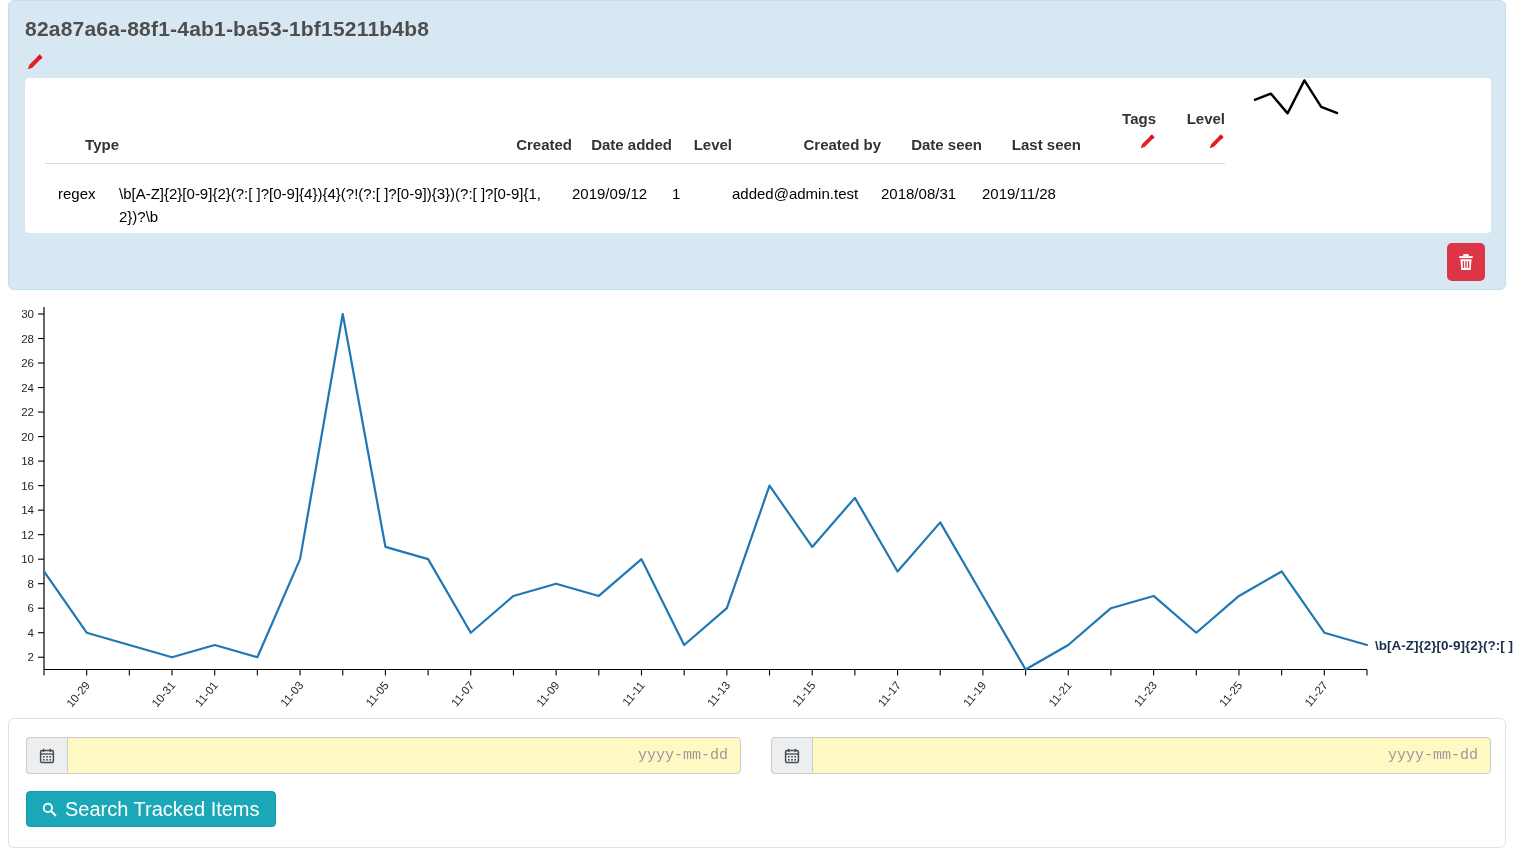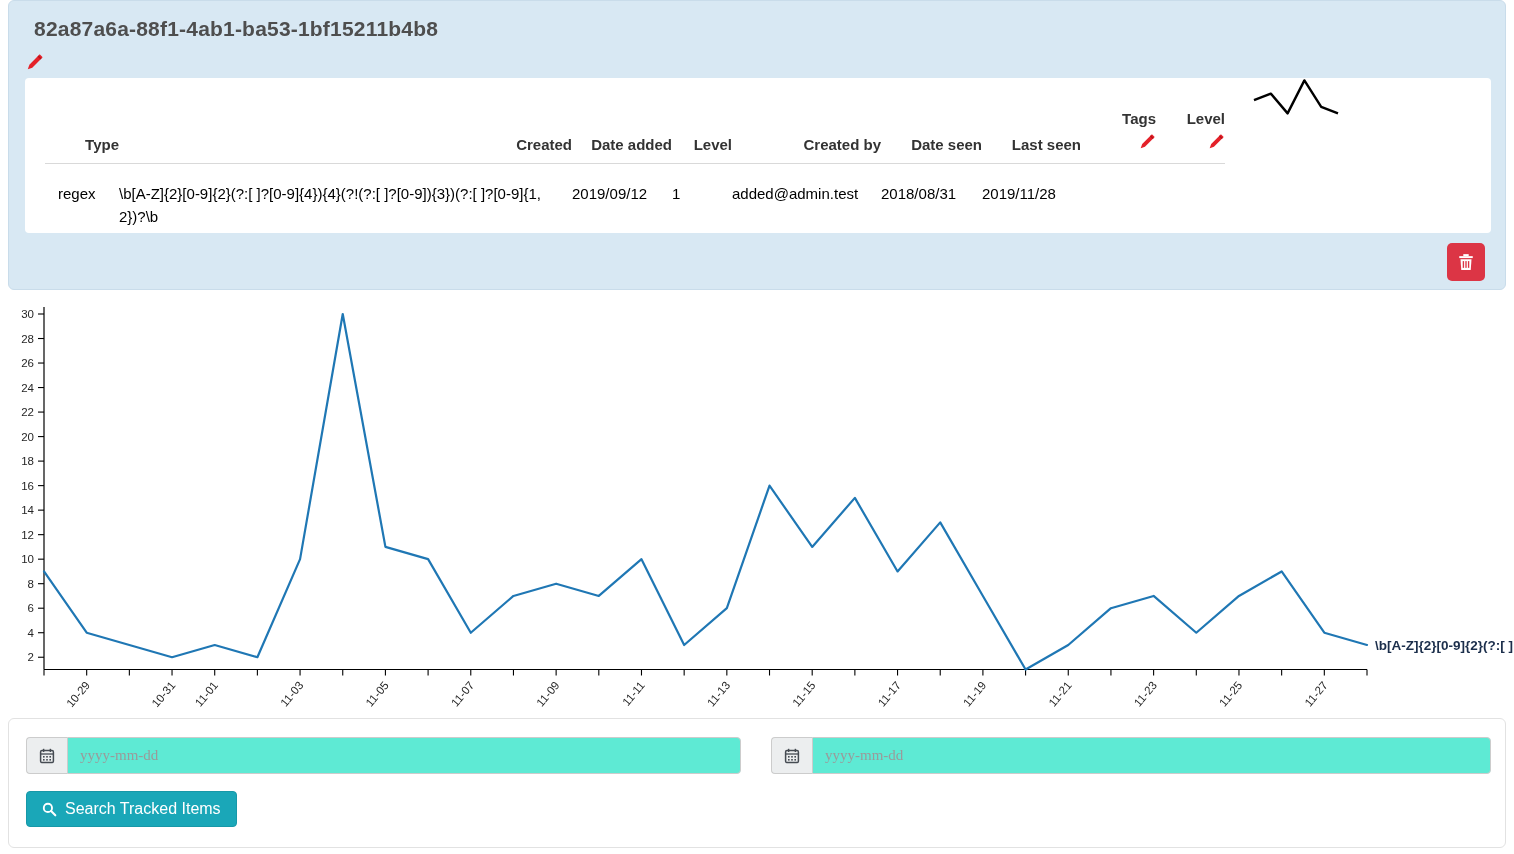--- a/index.html
+++ b/index.html
@@ -10,21 +10,21 @@
     background: #ffffff;
     overflow: hidden;
     color:#3c3c3c;
   }
   
   .top-section {
     position:absolute; left:8px; top:0; width:1498px; height:290px;
     background:#d8e8f3; border:1px solid #c9dcea; border-radius:6px;
   }
   .page-title {
-    position:absolute; left:25px; top:16px;
+    position:absolute; left:16px; top:16px;
     font-size:21px; font-weight:bold; color:#4e4e4e; letter-spacing:0.2px;
   }
   .title-edit { position:absolute; left:17px; top:52px; width:18px; height:18px; cursor:pointer; }
   .tracker-card {
     position:absolute; left:16px; top:77px; width:1466px; height:155px;
     background:#ffffff; border-radius:4px;
   }
   table.tracker-table {
     position:absolute; left:20px; top:32px;
     border-collapse:collapse; table-layout:fixed; width:1180px;
@@ -54,28 +54,28 @@
   .input-group { position:absolute; top:18px; height:37px; display:flex; }
   .ig-from { left:17px;  width:715px; }
   .ig-to   { left:762px; width:720px; }
   .ig-addon {
     width:41px; flex:0 0 41px; background:#eceeef; border:1px solid #cccccc;
     border-right:none; border-radius:4px 0 0 4px;
     display:flex; align-items:center; justify-content:center;
   }
   .ig-input {
     flex:1; border:1px solid #cccccc; border-radius:0 4px 4px 0;
-    font-family:Liberation Serif, serif; font-size:15px; color:#555;
-    padding:0 12px; outline:none; background:#5eead4;
+    font-family:Liberation Mono, monospace; font-size:15px; color:#555;
+    padding:0 12px; outline:none; background:#fef9c3;text-align:right;
   }
   .ig-input::placeholder { color:#9a9a9a; }
   .search-button {
     position:absolute; left:17px; top:72px; height:36px; padding:0 15px;
     background:#1aa7b8; color:#ffffff; border:1px solid #1798a8; border-radius:4px;
-    font-family:"Liberation Sans", sans-serif; font-size:16px;
+    font-family:"Liberation Sans", sans-serif; font-size:20px;
     display:flex; align-items:center; gap:8px; cursor:pointer;
   }
 </style>
 </head>
 <body>
 
 <div class="top-section">
 
   <div class="page-title">82a87a6a-88f1-4ab1-ba53-1bf15211b4b8</div>
 

